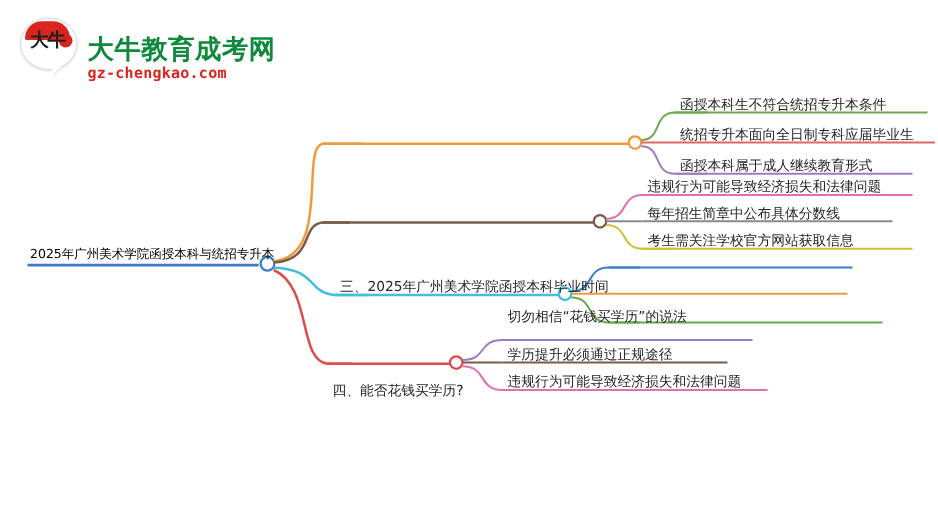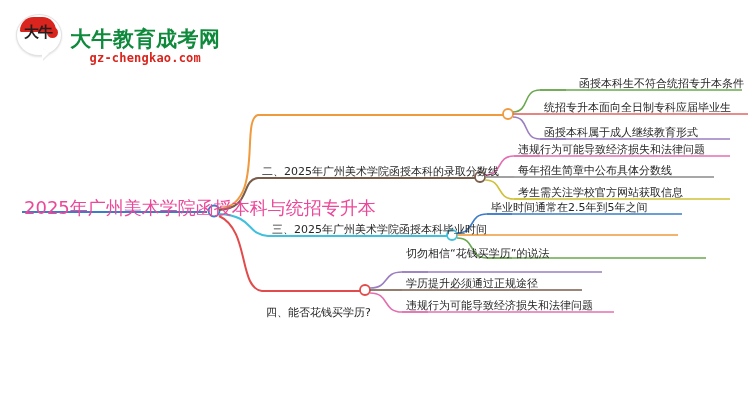--- a/index.html
+++ b/index.html
@@ -43,32 +43,31 @@
   .logo-title{
     font-family:"DejaVu Sans",sans-serif;
     font-size:21px;font-weight:bold;color:#0f8a3c;letter-spacing:.5px;
     line-height:23px;
     margin-top:20px;
   }
   .logo-sub{
     font-family:"DejaVu Sans Mono","Liberation Mono",monospace;
     font-size:12px;font-weight:bold;color:#d9251d;letter-spacing:.2px;
     line-height:15px;
-    text-align:center;
   }
 
   
   #map-svg{position:absolute;left:0;top:0;width:750px;height:410px;}
   .node-label{
     position:absolute;
     font-family:"DejaVu Sans",sans-serif;
     color:#2b2b2b;white-space:nowrap;
     padding-bottom:1px;
   }
-  .root-label{font-size:18px;color:#ec4899;}
+  .root-label{font-size:10px;color:#000000;}
   .branch-label{font-size:11px;color:#262626;}
   .leaf-label{font-size:11px;color:#262626;}
 </style>
 </head>
 <body>
 
 <div id="stage">
 
   <div id="logo">
     <div class="logo-mark">
@@ -137,30 +136,28 @@
 
     <path d="M370,290 L402,290" fill="none" stroke="#7a5c4a" stroke-width="1.6"></path>
     <line x1="402" y1="290" x2="582" y2="290" stroke="#7a5c4a" stroke-width="1.6"></line>
 
     <path d="M370,293 C390,293 382,312 402,312 L428,312" fill="none" stroke="#e36fb0" stroke-width="1.6"></path>
     <line x1="402" y1="312" x2="614" y2="312" stroke="#e36fb0" stroke-width="1.6"></line>
   </svg>
 
   <div class="node-label root-label" style="left:24px;top:196px;">2025年广州美术学院函授本科与统招专升本</div>
 
-  <div class="node-label leaf-label" style="left:544px;top:76px;margin-left:35px;">函授本科生不符合统招专升本条件</div>
+  <div class="node-label leaf-label" style="left:544px;top:76px;">函授本科生不符合统招专升本条件</div>
   <div class="node-label leaf-label" style="left:544px;top:100px;">统招专升本面向全日制专科应届毕业生</div>
   <div class="node-label leaf-label" style="left:544px;top:125px;">函授本科属于成人继续教育形式</div>
 
-  <div class="node-label branch-label" style="left:262px;top:164px;">二、2025年广州美术学院函授本科的录取分数线</div>
   <div class="node-label leaf-label" style="left:518px;top:142px;">违规行为可能导致经济损失和法律问题</div>
   <div class="node-label leaf-label" style="left:518px;top:185px;">考生需关注学校官方网站获取信息</div>
   <div class="node-label leaf-label" style="left:518px;top:163px;">每年招生简章中公布具体分数线</div>
 
   <div class="node-label branch-label" style="left:272px;top:222px;">三、2025年广州美术学院函授本科毕业时间</div>
-  <div class="node-label leaf-label" style="left:491px;top:200px;">毕业时间通常在2.5年到5年之间</div>
 
   <div class="node-label branch-label" style="left:266px;top:277px;margin-top:28px;">四、能否花钱买学历?</div>
   <div class="node-label leaf-label" style="left:406px;top:246px;">切勿相信“花钱买学历”的说法</div>
   <div class="node-label leaf-label" style="left:406px;top:276px;">学历提升必须通过正规途径</div>
   <div class="node-label leaf-label" style="left:406px;top:298px;">违规行为可能导致经济损失和法律问题</div>
 
 </div>
 
 </body></html>

